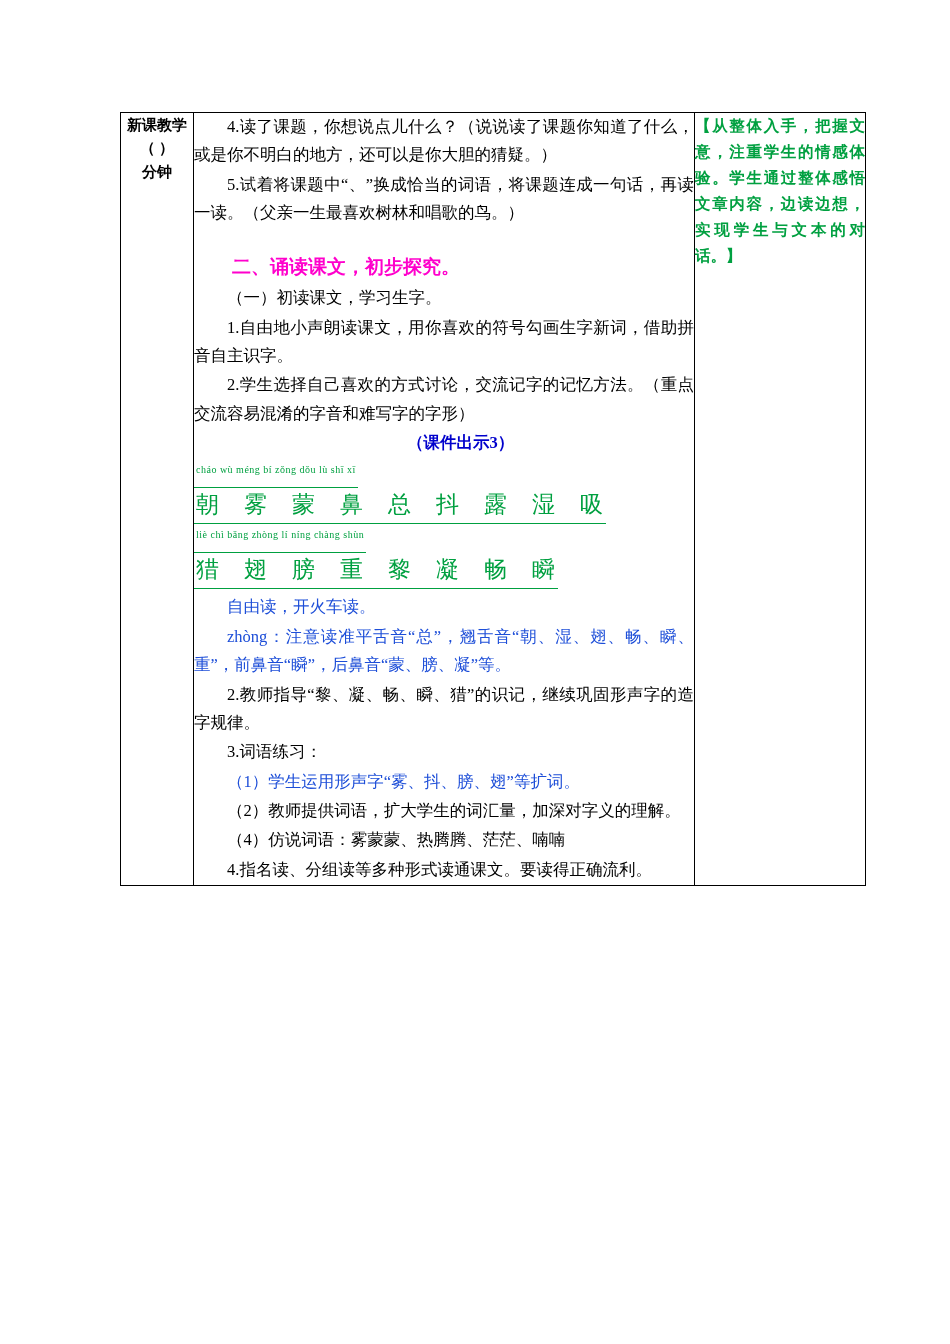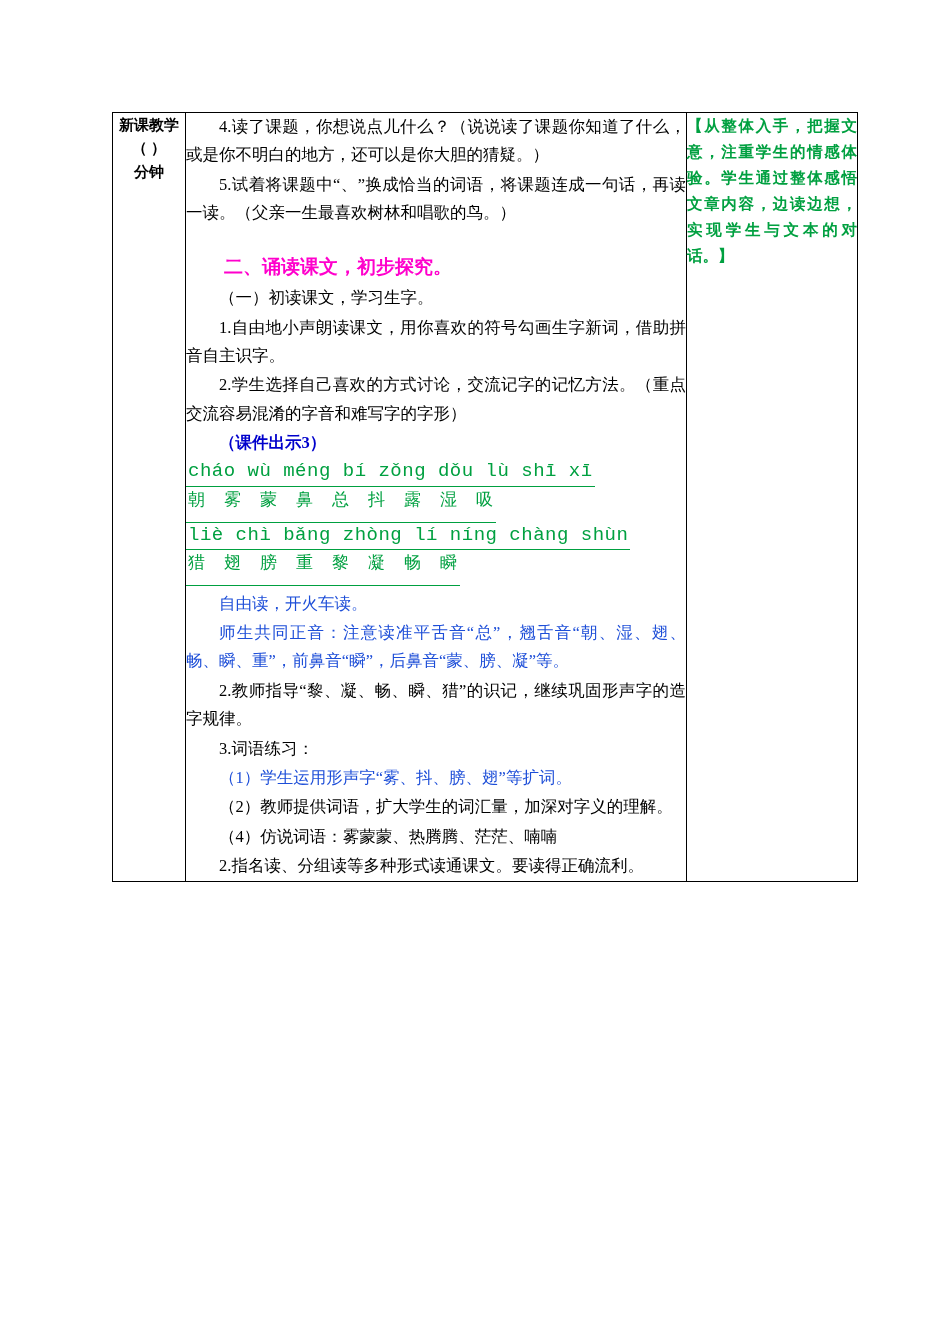--- a/index.html
+++ b/index.html
@@ -16,21 +16,21 @@
   }
   .page {
     position: absolute;
     left: 0; top: 0;
     width: 950px;
     height: 1344px;
     overflow: hidden;
   }
   table.lesson-table {
     position: absolute;
-    left: 112px;
+    left: 120px;
     top: 112px;
     width: 744px;
     border-collapse: collapse;
     table-layout: fixed;
   }
   table.lesson-table td {
     border: 1px solid #000000;
     vertical-align: top;
     padding: 0;
   }
@@ -75,51 +75,51 @@
     text-indent: 2em;
     margin: 0 0 1px 0;
   }
   .blue-bold {
     color: #0000cc;
     font-weight: bold;
     font-size: 16.5px;
     line-height: 1.72;
     text-indent: 2em;
     margin: 0 0 2px 0;
+    text-align: center;
   }
   .green {
     color: #1d4ed8;
     font-size: 16.5px;
     line-height: 1.72;
     margin: 0 0 1px 0;
     text-align: justify;
   }
   .green.indent { text-indent: 2em; }
   .pinyin-block {
     margin: 2px 0 4px 0;
   }
   .pyline {
     color: #00a040;
-    font-size: 19px;
+    font-size: 10px;
     line-height: 1.35;
     letter-spacing: 0.5px;
     white-space: nowrap;
     display: inline-block;
     border-bottom: 1px solid #00a040;
-    padding: 0 2px 1px 2px;
-    font-family: Liberation Mono, monospace;
+    padding: 0 2px 10px 2px;
   }
   .hzline {
     color: #00a040;
-    font-size: 17px;
+    font-size: 23px;
     line-height: 1.5;
     white-space: nowrap;
     display: inline-block;
     border-bottom: 1px solid #00a040;
-    padding: 0 2px 9px 2px;
+    padding: 0 2px 1px 2px;
     letter-spacing: 1px;
   }
   .note-text {
     color: #00a040;
     font-weight: bold;
     font-size: 15.5px;
     line-height: 1.68;
     text-align: justify;
     margin: 0;
   }
@@ -149,28 +149,28 @@
         <p class="blue-bold">（课件出示3）</p>
 
         <div class="pinyin-block">
           <div><span class="pyline">cháo wù méng bí zǒng dǒu  lù  shī xī</span></div>
           <div><span class="hzline">朝　雾　蒙　鼻　总　抖　露　湿　吸</span></div>
           <div><span class="pyline">liè chì bǎng zhòng lí níng chàng shùn</span></div>
           <div><span class="hzline">猎　翅　膀　重　黎　凝　畅　瞬</span></div>
         </div>
 
         <p class="green indent">自由读，开火车读。</p>
-        <p class="green indent">师生共同正音：注意读准平舌音“总”，翘舌音“朝、湿、翅、畅、瞬、重”，前鼻音“瞬”，后鼻音“蒙、膀、凝”等。</p>
+        <p class="green indent">zhòng：注意读准平舌音“总”，翘舌音“朝、湿、翅、畅、瞬、重”，前鼻音“瞬”，后鼻音“蒙、膀、凝”等。</p>
 
         <p class="p indent">2.教师指导“黎、凝、畅、瞬、猎”的识记，继续巩固形声字的造字规律。</p>
         <p class="p indent">3.词语练习：</p>
         <p class="green indent">（1）学生运用形声字“雾、抖、膀、翅”等扩词。</p>
         <p class="p indent">（2）教师提供词语，扩大学生的词汇量，加深对字义的理解。</p>
         <p class="p indent">（4）仿说词语：雾蒙蒙、热腾腾、茫茫、喃喃</p>
-        <p class="p indent">2.指名读、分组读等多种形式读通课文。要读得正确流利。</p>
+        <p class="p indent">4.指名读、分组读等多种形式读通课文。要读得正确流利。</p>
       </td>
 
       <td class="col-note">
         <p class="note-text">【从整体入手，把握文意，注重学生的情感体验。学生通过整体感悟文章内容，边读边想，实现学生与文本的对话。】</p>
       </td>
     </tr>
   </tbody>
     </table>
 </div>
 

